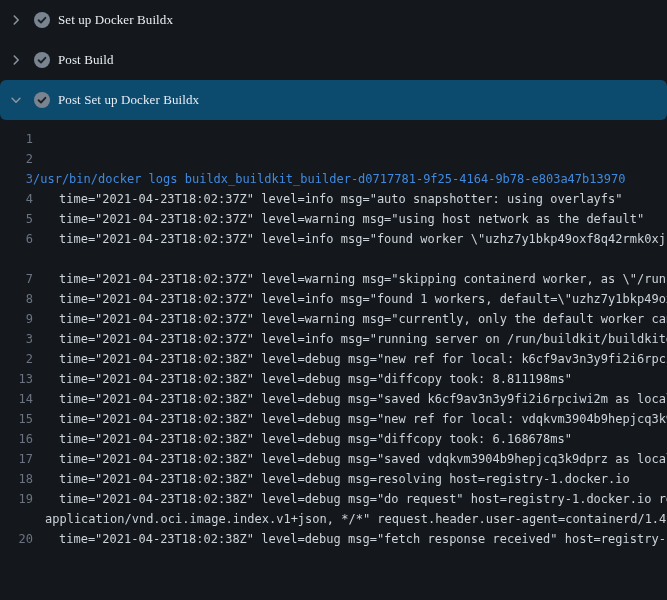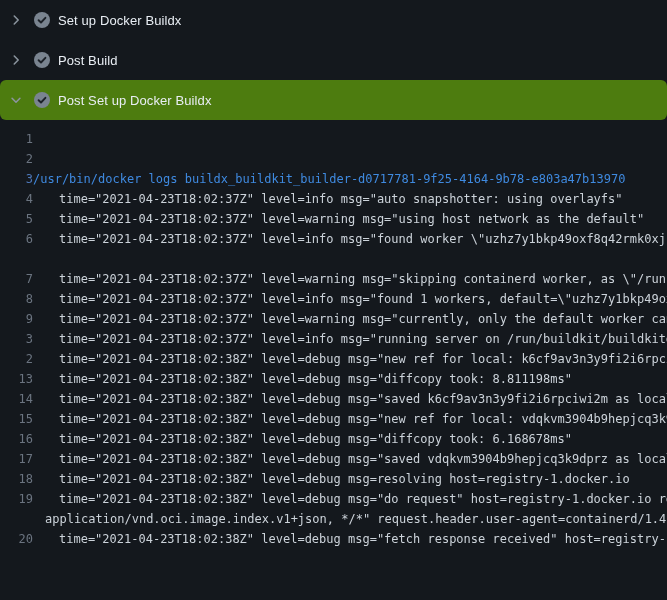--- a/index.html
+++ b/index.html
@@ -5,31 +5,31 @@
   html, body {
     margin: 0; padding: 0;
     width: 667px; height: 600px;
     overflow: hidden;
     background: #14181d;
     font-family: "Liberation Sans", sans-serif;
   }
   #app { width: 667px; height: 600px; position: relative; }
 
   
-  #steps { width: 100%; }
+  #steps { width: 100%; font-family: Liberation Serif, serif; }
   .step-row {
     height: 40px;
     display: flex;
     align-items: center;
     cursor: pointer;
     box-sizing: border-box;
     padding-left: 8px;
   }
   .step-row.expanded {
-    background: #4d7c0f;
+    background: #0c4a6e;
     border-radius: 6px;
   }
   .chev {
     width: 16px; height: 16px;
     display: flex; align-items: center; justify-content: center;
     flex: none;
     margin-right: 10px;
   }
   .chev svg { display: block; }
   .check {

